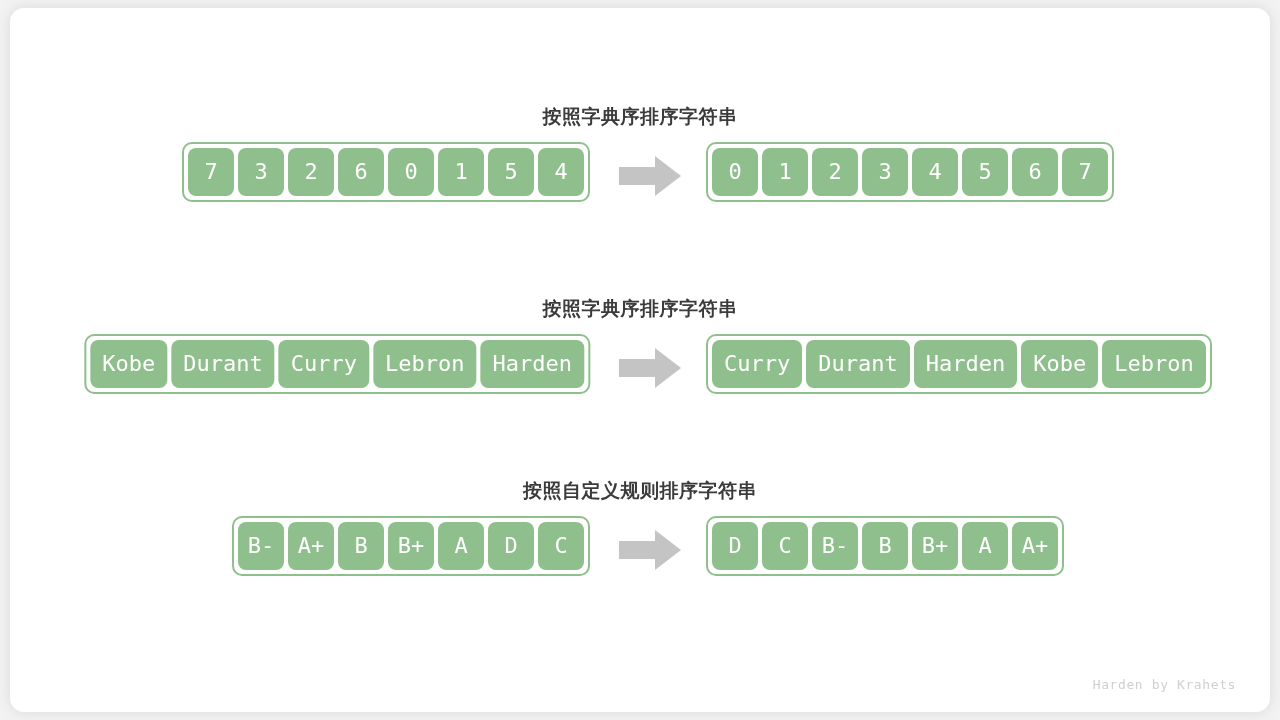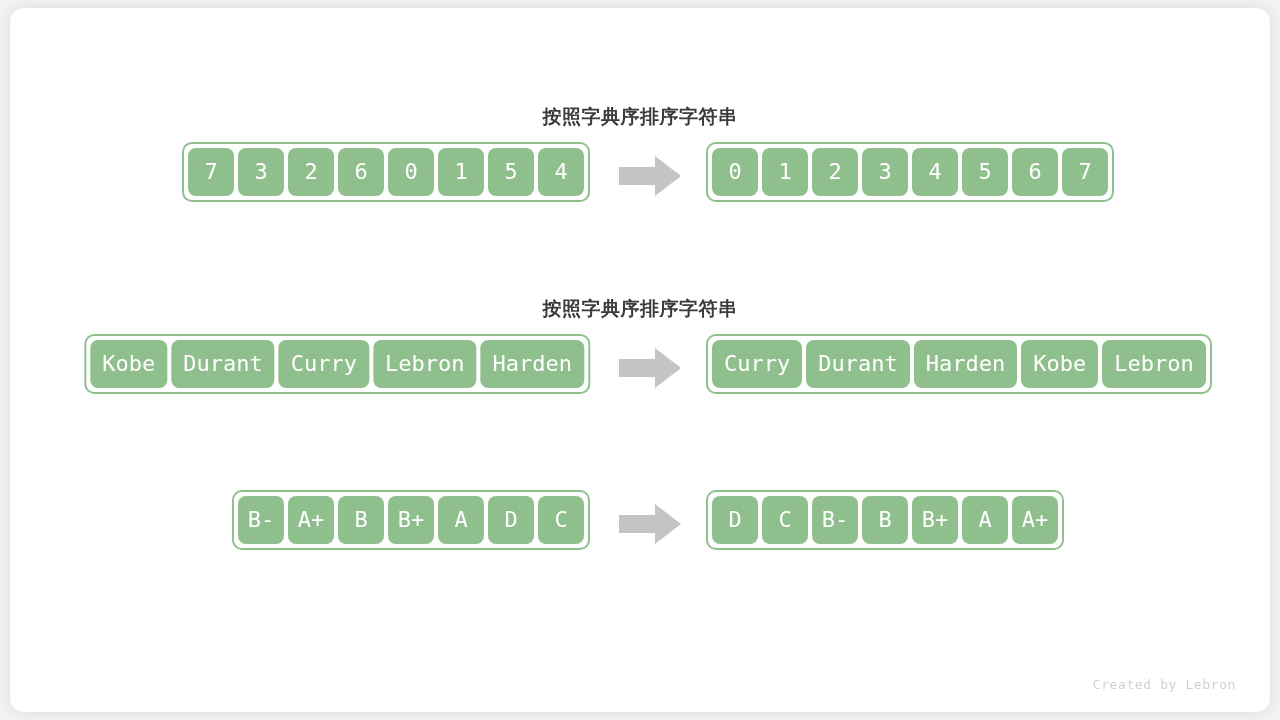--- a/index.html
+++ b/index.html
@@ -162,20 +162,21 @@
             <div class="cell word">Curry</div>
             <div class="cell word">Durant</div>
             <div class="cell word">Harden</div>
             <div class="cell word">Kobe</div>
             <div class="cell word">Lebron</div>
           </div>
       </div>
     </div>
 
     <div class="section" id="section-2" style="top:470px;">
+      <div class="sec-title">按照自定义规则排序字符串</div>
       <div class="row">
         <div class="array left" id="arr-2-in" style="left:580px;">
             <div class="cell grade">B-</div>
             <div class="cell grade">A+</div>
             <div class="cell grade">B</div>
             <div class="cell grade">B+</div>
             <div class="cell grade">A</div>
             <div class="cell grade">D</div>
             <div class="cell grade">C</div>
           </div>
@@ -189,16 +190,16 @@
             <div class="cell grade">C</div>
             <div class="cell grade">B-</div>
             <div class="cell grade">B</div>
             <div class="cell grade">B+</div>
             <div class="cell grade">A</div>
             <div class="cell grade">A+</div>
           </div>
       </div>
     </div>
 
-    <div class="footer">Created by Lebron</div>
+    <div class="footer">Harden by Krahets</div>
 
   </div>
 </div>
 
 </body></html>

